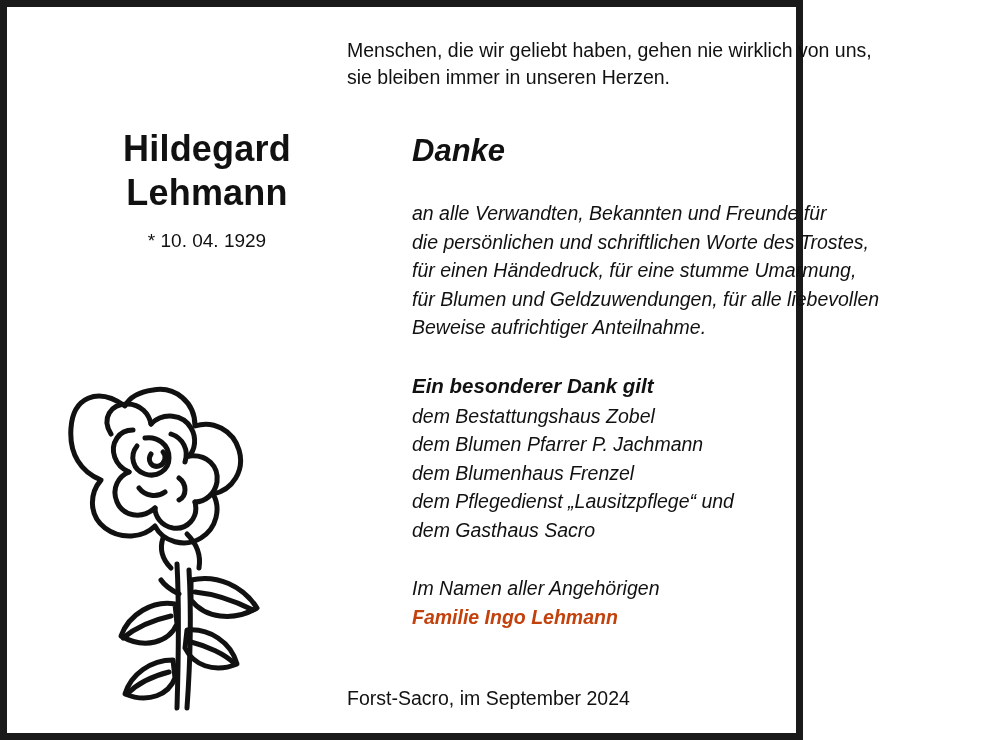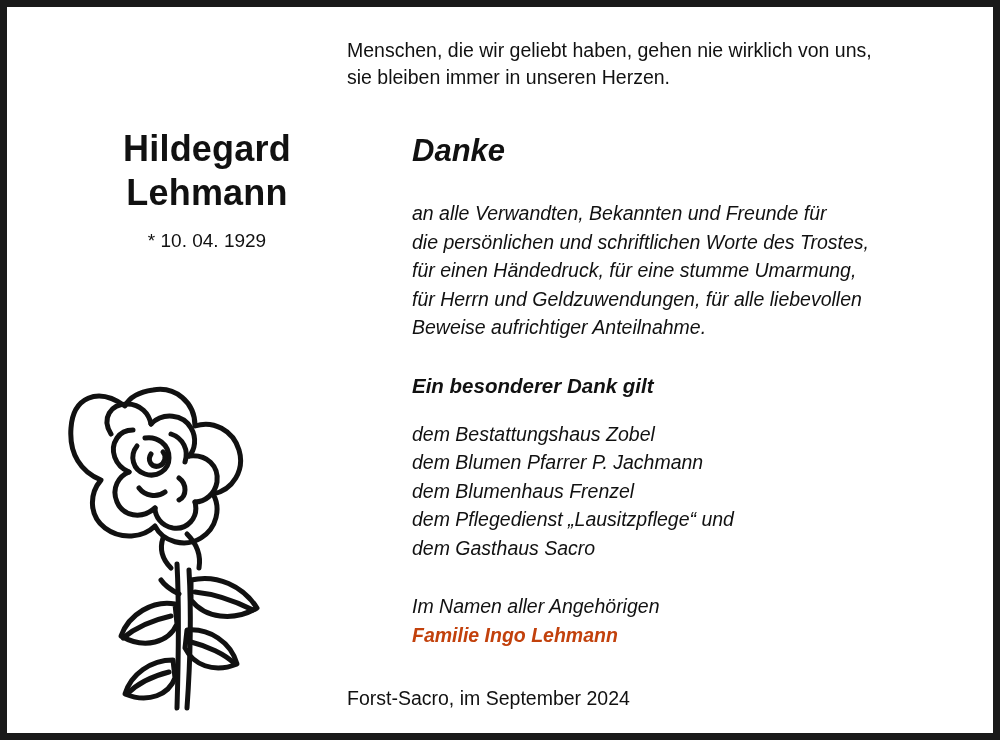--- a/index.html
+++ b/index.html
@@ -11,21 +11,21 @@
     width: 1000px;
     height: 740px;
     font-family: "Liberation Sans", sans-serif;
     color: #111111;
     overflow: hidden;
   }
   .notice {
     position: absolute;
     left: 0;
     top: 0;
-    width: 1000px;
+    width: 803px;
     height: 740px;
     box-sizing: border-box;
     border: 7px solid #1a1a1a;
     background: #ffffff;
   }
   .epigraph {
     position: absolute;
     left: 340px;
     top: 30px;
     width: 640px;
@@ -78,21 +78,21 @@
   }
   .body-text {
     font-size: 19.5px;
     line-height: 28.5px;
     color: #111;
   }
   .section-heading {
     font-size: 20.5px;
     font-weight: bold;
     line-height: 28px;
-    margin: 30px 0 20px 0;
+    margin: 30px 0 2px 0;
     color: #111;
   }
   .list-lines {
     font-size: 19.5px;
     line-height: 28.5px;
     color: #111;
   }
   .closing {
     margin-top: 30px;
     font-size: 19.5px;
@@ -177,21 +177,21 @@
     </svg>
   </div>
 
   <div class="right-col">
     <div class="thanks-title">Danke</div>
 
     <div class="body-text">
       <span class="line">an alle Verwandten, Bekannten und Freunde für</span>
       <span class="line">die persönlichen und schriftlichen Worte des Trostes,</span>
       <span class="line">für einen Händedruck, für eine stumme Umarmung,</span>
-      <span class="line">für Herrn und Geldzuwendungen, für alle liebevollen</span>
+      <span class="line">für Blumen und Geldzuwendungen, für alle liebevollen</span>
       <span class="line">Beweise aufrichtiger Anteilnahme.</span>
     </div>
 
     <div class="section-heading">Ein besonderer Dank gilt</div>
 
     <div class="list-lines">
       <span class="line">dem Bestattungshaus Zobel</span>
       <span class="line">dem Blumen Pfarrer P. Jachmann</span>
       <span class="line">dem Blumenhaus Frenzel</span>
       <span class="line">dem Pflegedienst „Lausitzpflege“ und</span>

